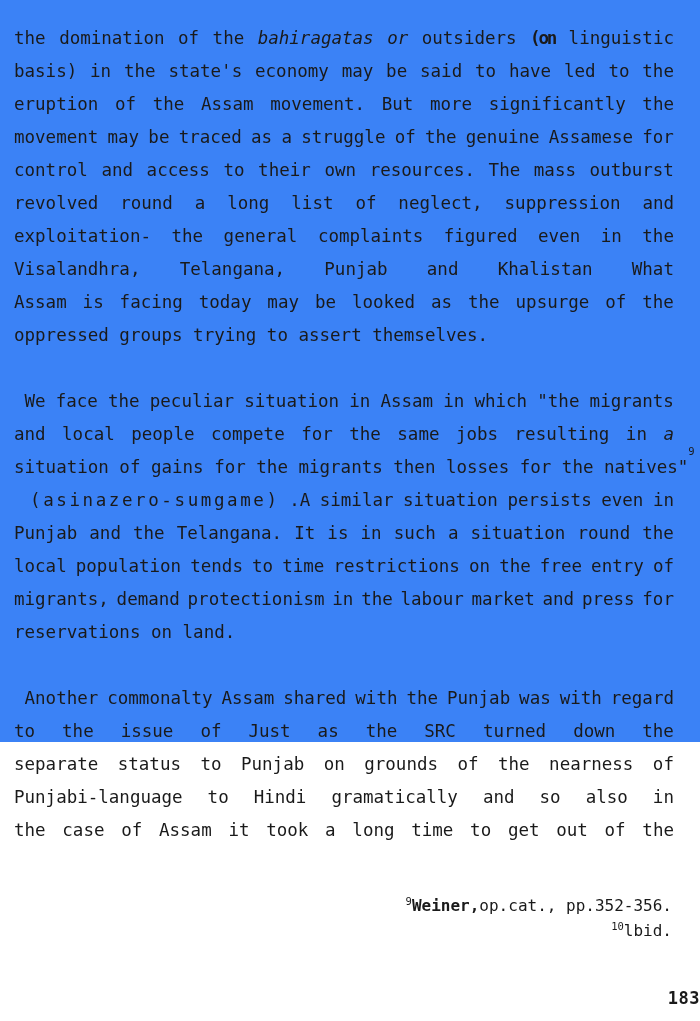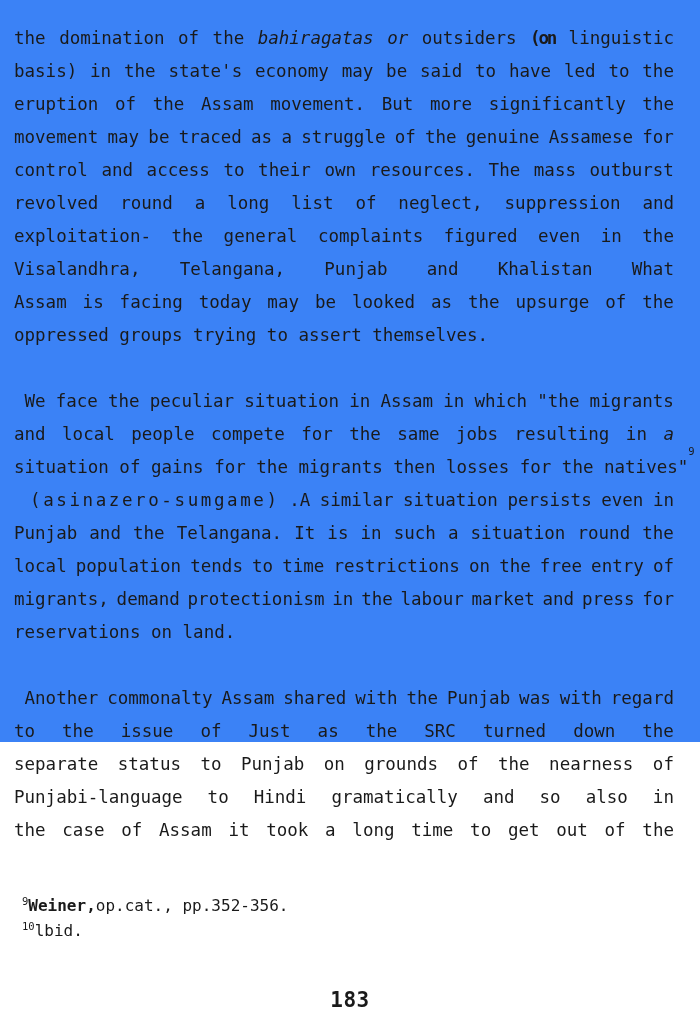--- a/index.html
+++ b/index.html
@@ -80,34 +80,35 @@
     position: absolute;
     left: 22px;
     top: 893px;
     width: 650px;
     font-size: 16px;
     line-height: 25px;
   }
   .footnotes .fn-line {
     white-space: pre;
     height: 25px;
+    text-align: right;
   }
   .footnotes sup.fnmark {
     font-size: 10.5px;
     vertical-align: super;
     line-height: 0;
   }
 
   .page-number {
     position: absolute;
     left: 0;
     top: 988px;
     width: 700px;
-    text-align: center;
-    font-size: 21px;
+    text-align: right;
+    font-size: 17px;
     font-weight: bold;
     letter-spacing: 0.5px;
   }
 </style>
 </head>
 <body>
 
 <div class="page">
 
   <div class="body-text" id="body-text">

